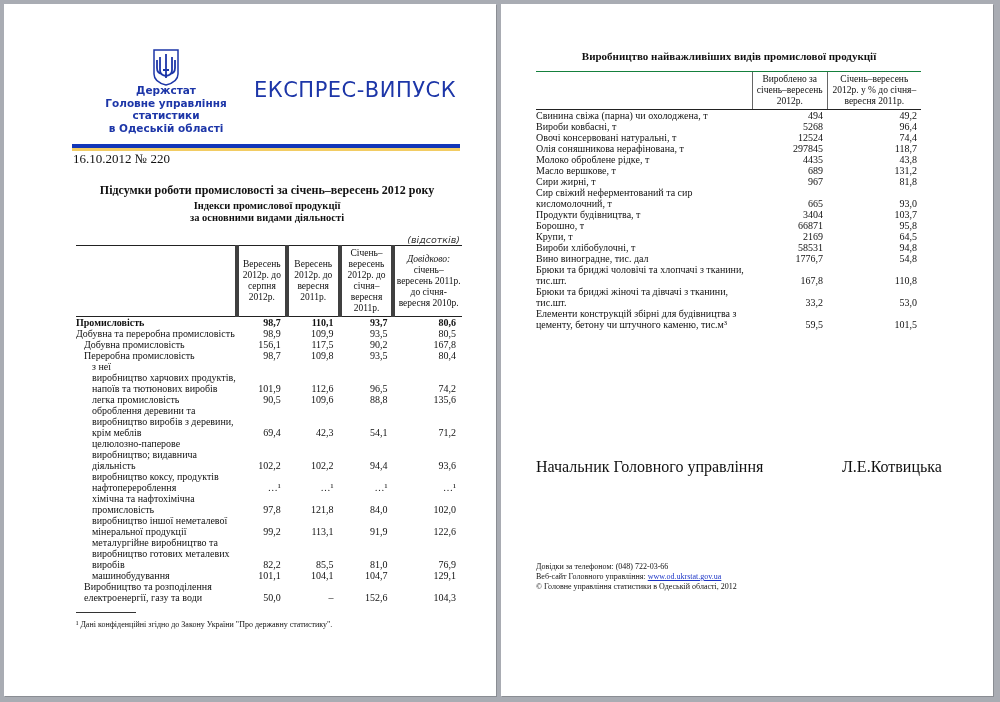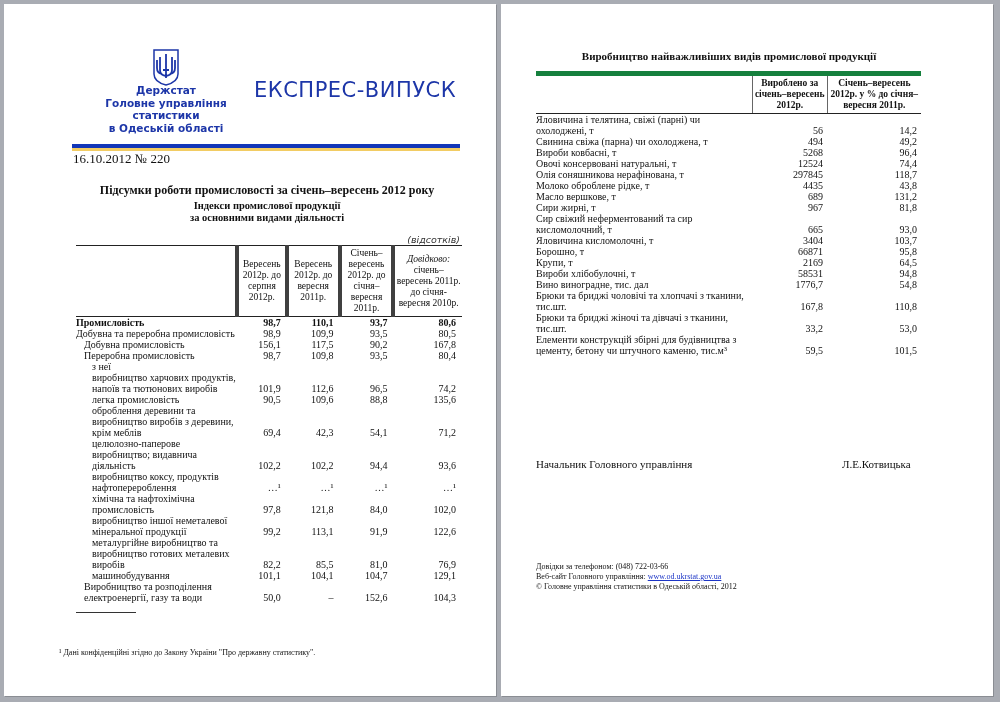--- a/index.html
+++ b/index.html
@@ -43,35 +43,35 @@
   }
   #t1 th:first-child { border-left: none; }
   #t1 th.ital em { font-style: italic; }
   #t1 td { padding: 0 0 0 0; vertical-align: bottom; }
   #t1 td.num { text-align: right; padding-right: 6px; }
   #t1 td.lbl { width: 166px; }
   #t1 tr.bold td { font-weight: bold; }
   .ind1 { padding-left: 8px !important; margin-top: 36px; }
   .ind2 { padding-left: 16px !important; }
   .fnline { position: absolute; left: 76px; top: 612px; width: 60px; border-top: 1px solid #333; }
-  .footnote { position: absolute; left: 59px; top: 620px; font-size: 8px; margin-top: 28px; }
+  .footnote { position: absolute; left: 76px; top: 620px; font-size: 8px; }
 
   
   .p2title { position: absolute; left: 534px; top: 50px; width: 390px; text-align: center; font-weight: bold; font-size: 11px; }
   #t2 { position: absolute; left: 536px; top: 71px; width: 385px; }
   #t2 th {
-    font-weight: bold; font-size: 9.5px; line-height: 11px; text-align: center;
-    border-top: 5px solid #15803d; border-bottom: 1px solid #222; border-left: 1px solid #666; padding: 2px 1px;
+    font-weight: normal; font-size: 9.5px; line-height: 11px; text-align: center;
+    border-top: 1px solid #15803d; border-bottom: 1px solid #222; border-left: 1px solid #666; padding: 2px 1px;
   }
   #t2 th:first-child { border-left: none; }
   #t2 td { vertical-align: bottom; padding: 0; }
   #t2 td.num { text-align: right; padding-right: 4px; }
   #t2 td.lbl { width: 218px; }
 
-  .sign { position: absolute; top: 458px; font-size: 11px; }
+  .sign { position: absolute; top: 458px; font-size: 16px; }
   .sign-l { left: 536px; }
   .sign-r { left: 842px; }
   .contacts { position: absolute; left: 536px; top: 562px; font-size: 8px; line-height: 10px; }
   .contacts a { color: #1c35c6; text-decoration: underline; }
 </style>
 </head>
 <body>
 
 <div class="page" id="page1"></div>
 <div class="page" id="page2"></div>
@@ -226,25 +226,20 @@
 <table id="t2">
   <thead>
     <tr>
       <th></th>
       <th style="width:72px">Вироблено за січень–вересень 2012р.</th>
       <th style="width:92px">Січень–вересень 2012р. у % до січня–вересня 2011р.</th>
     </tr>
   </thead>
   <tbody id="t2body">
       <tr>
-        <td class="lbl">Яловичина і телятина, свіжі (парні) чи охолоджені, т</td>
-        <td class="num">56</td>
-        <td class="num">14,2</td>
-      </tr>
-      <tr>
         <td class="lbl">Свинина свіжа (парна) чи охолоджена, т</td>
         <td class="num">494</td>
         <td class="num">49,2</td>
       </tr>
       <tr>
         <td class="lbl">Вироби ковбасні, т</td>
         <td class="num">5268</td>
         <td class="num">96,4</td>
       </tr>
       <tr>
@@ -271,21 +266,21 @@
         <td class="lbl">Сири жирні, т</td>
         <td class="num">967</td>
         <td class="num">81,8</td>
       </tr>
       <tr>
         <td class="lbl">Сир свіжий неферментований та сир кисломолочний, т</td>
         <td class="num">665</td>
         <td class="num">93,0</td>
       </tr>
       <tr>
-        <td class="lbl">Яловичина кисломолочні, т</td>
+        <td class="lbl">Продукти будівництва, т</td>
         <td class="num">3404</td>
         <td class="num">103,7</td>
       </tr>
       <tr>
         <td class="lbl">Борошно, т</td>
         <td class="num">66871</td>
         <td class="num">95,8</td>
       </tr>
       <tr>
         <td class="lbl">Крупи, т</td>

